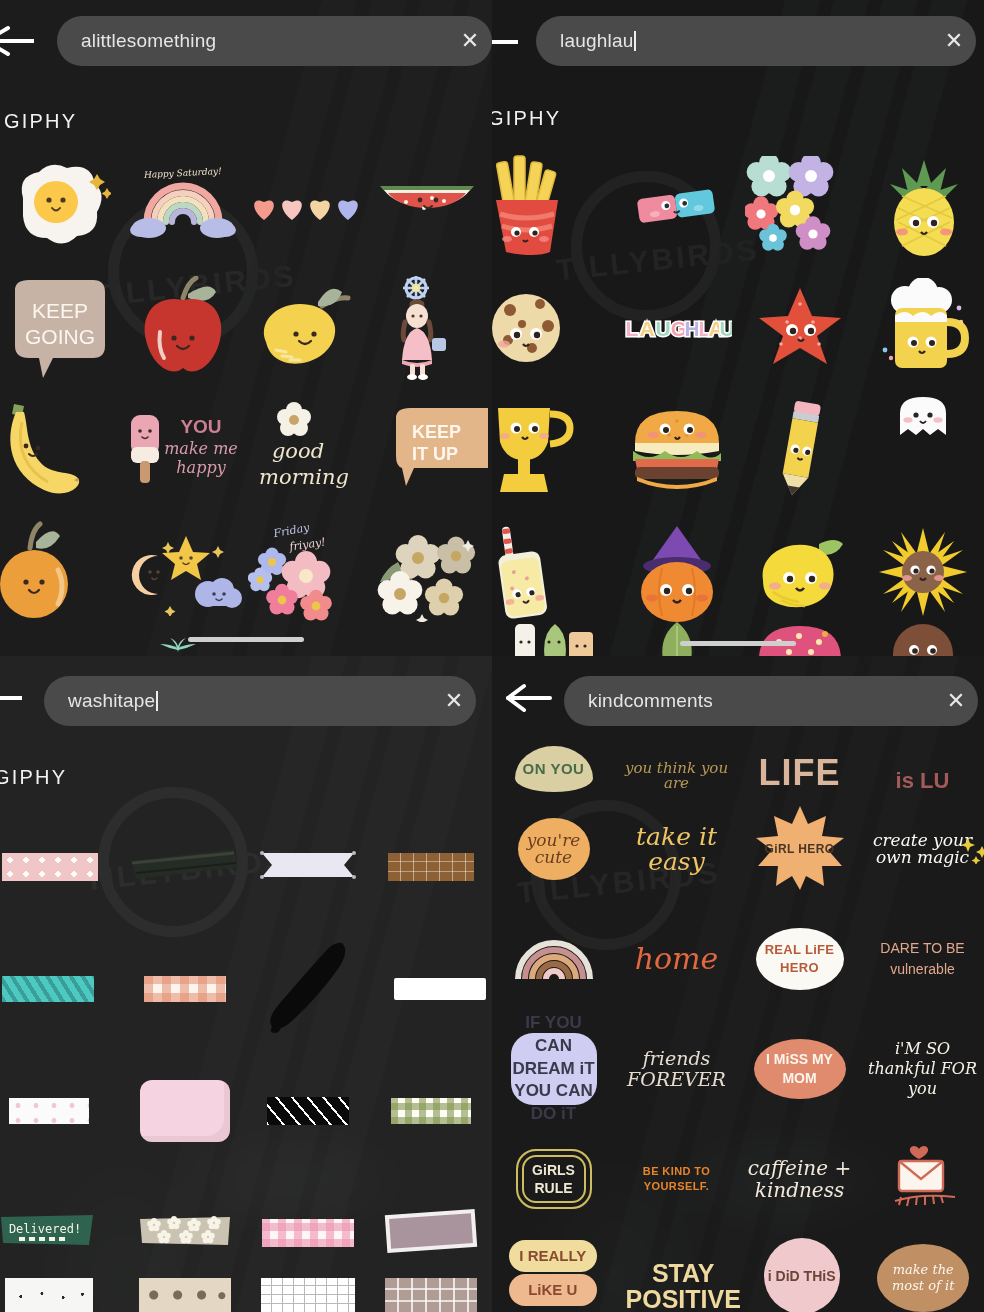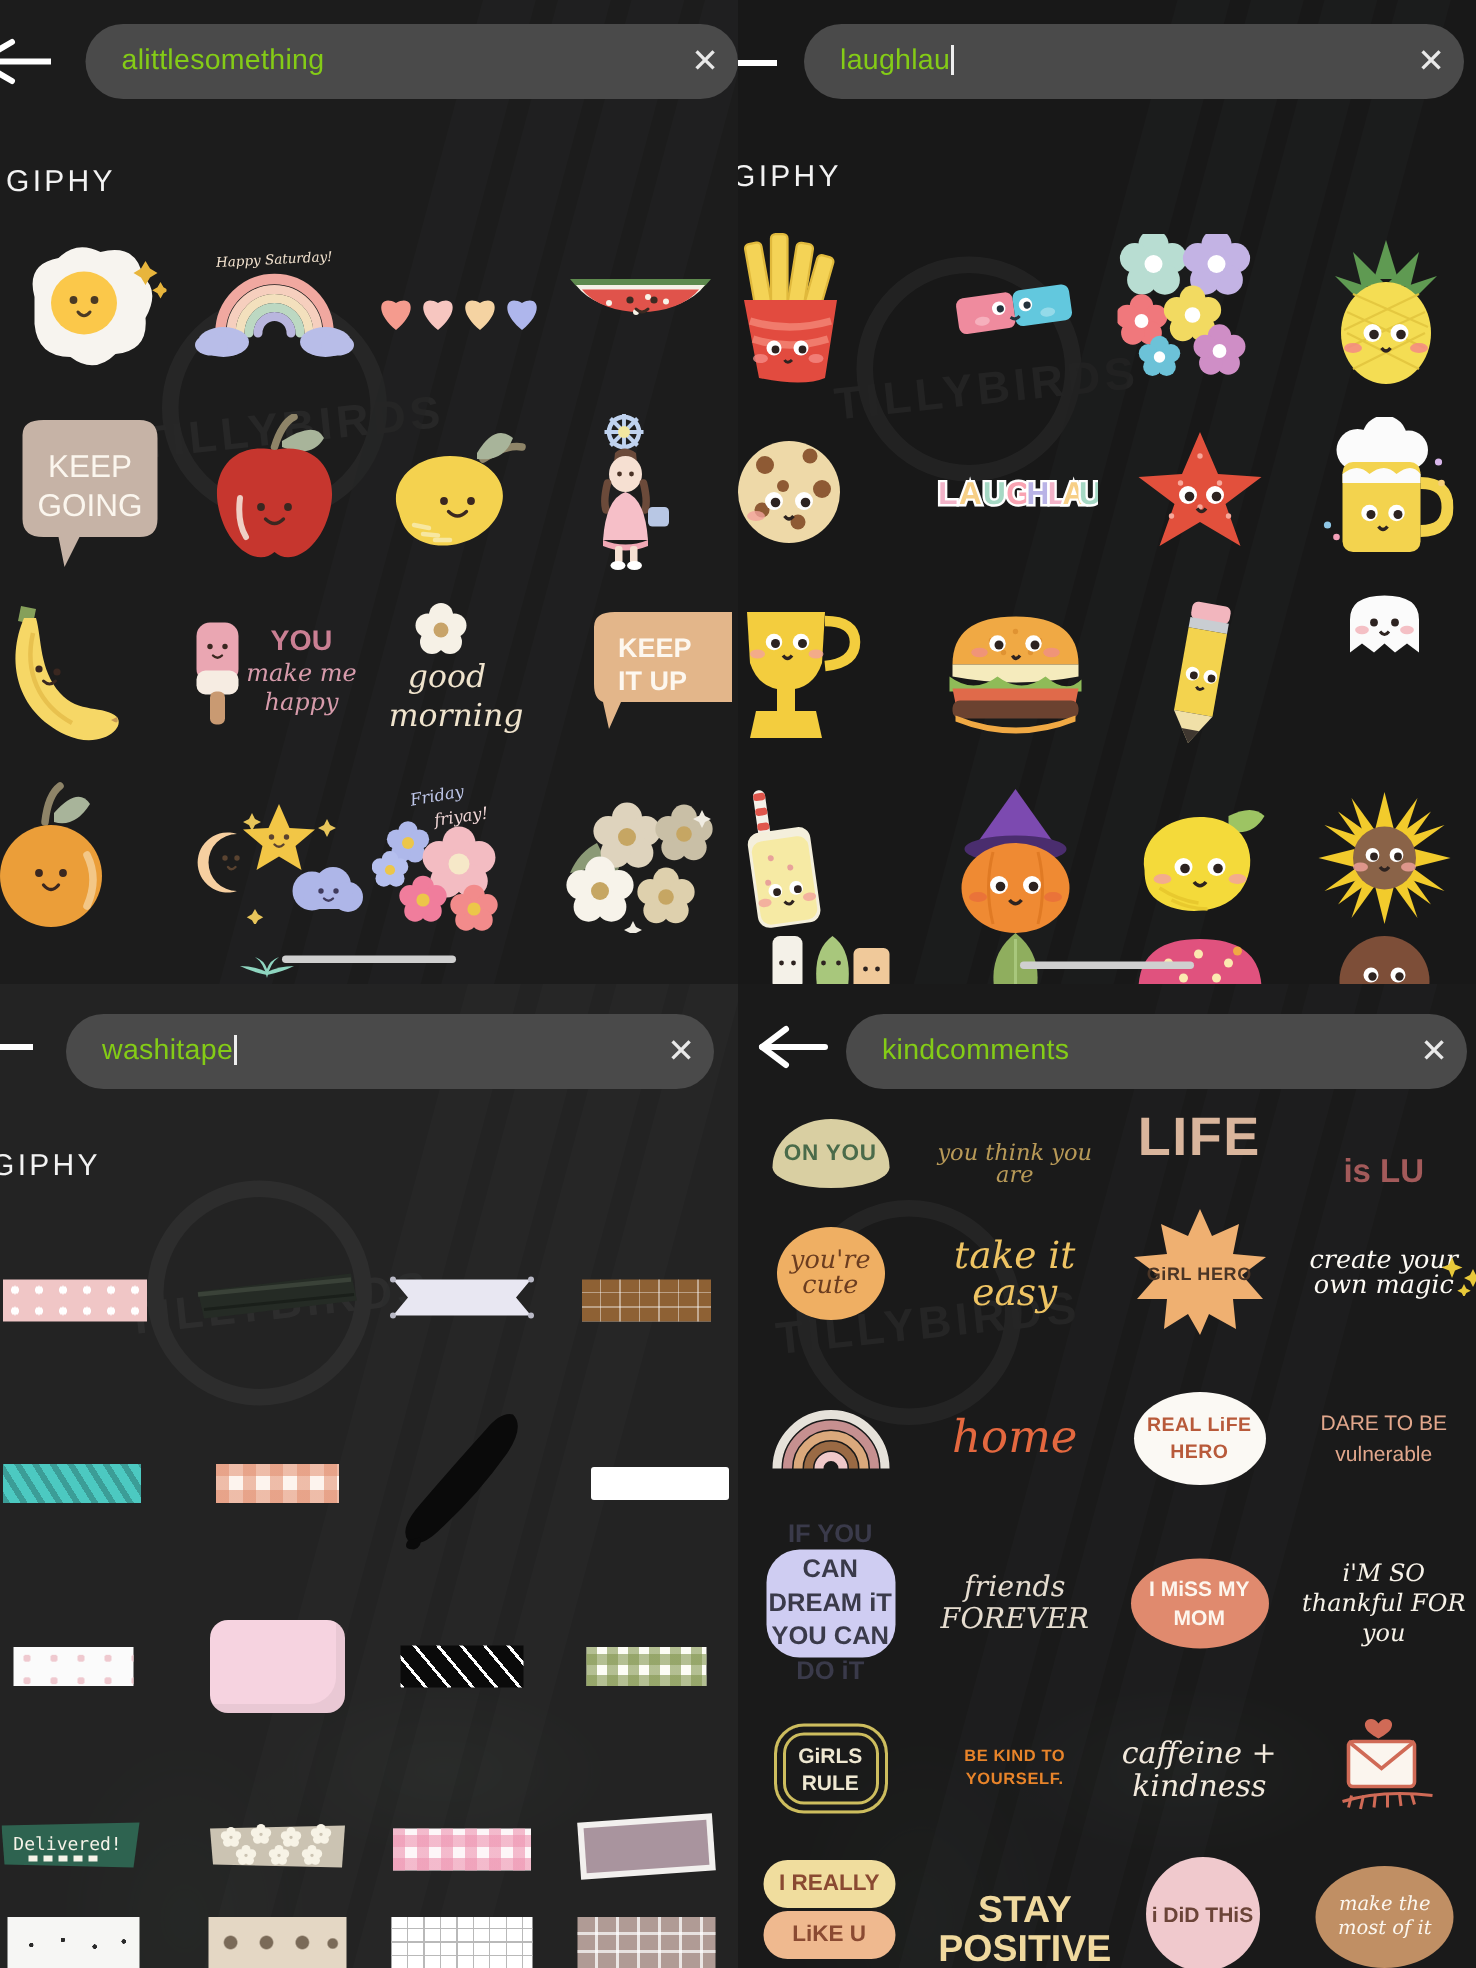--- a/index.html
+++ b/index.html
@@ -44,21 +44,21 @@
   }
 
   
   .hdr { position: absolute; left:0; top:0; width:100%; height: 84px; }
   .back-arrow { position: absolute; cursor: pointer; }
   .search-bar {
     position: absolute; height: 50px; border-radius: 25px;
     background: #4a4a4a; display: flex; align-items: center;
   }
   .search-val {
-    flex: 1; color: #84cc16; font-size: 19px;
+    flex: 1; color: #e5e5e5; font-size: 19px;
     padding-left: 24px; letter-spacing: .2px; white-space: nowrap;
   }
   .caret {
     display:inline-block; width: 1.5px; height: 20px;
     background: #eee; vertical-align: -4px; margin-left: 1px;
   }
   .clear-x { width: 44px; text-align:center; color:#e9e9e9; font-size: 22px;
              line-height: 1; cursor:pointer; user-select:none; }
   .giphy {
     position: absolute; color: #f2f2f2; font-size: 20px;
@@ -1200,21 +1200,21 @@
       <div class="cell" style="height:52px; align-items:flex-end;">
         <div class="pill" style="width:78px; height:46px; background:#d9cfa2; border-radius:50% 50% 50% 50%/70% 70% 30% 30%;">
           <span class="t block" style="font-size:15px; color:#4a6b4a; letter-spacing:.5px;">ON YOU</span>
         </div>
       </div>
       <div class="cell" style="height:52px; align-items:flex-end;">
         <div class="t script" style="font-size:15px; color:#c9a75e; line-height:1.05; opacity:.9;">
           <span>you think you are</span>
         </div>
       </div>
-      <div class="cell" style="height:52px; align-items:flex-start;">
+      <div class="cell" style="height:52px; align-items:flex-end;">
         <div class="t block" style="font-size:36px; color:#d9b59c; letter-spacing:1px;">
           <span>LIFE</span>
         </div>
       </div>
       <div class="cell" style="height:52px; align-items:flex-end;">
         <div class="t block" style="font-size:22px; color:#a35a5a;">
           <span>is LU</span>
         </div>
       </div>
     </div>

